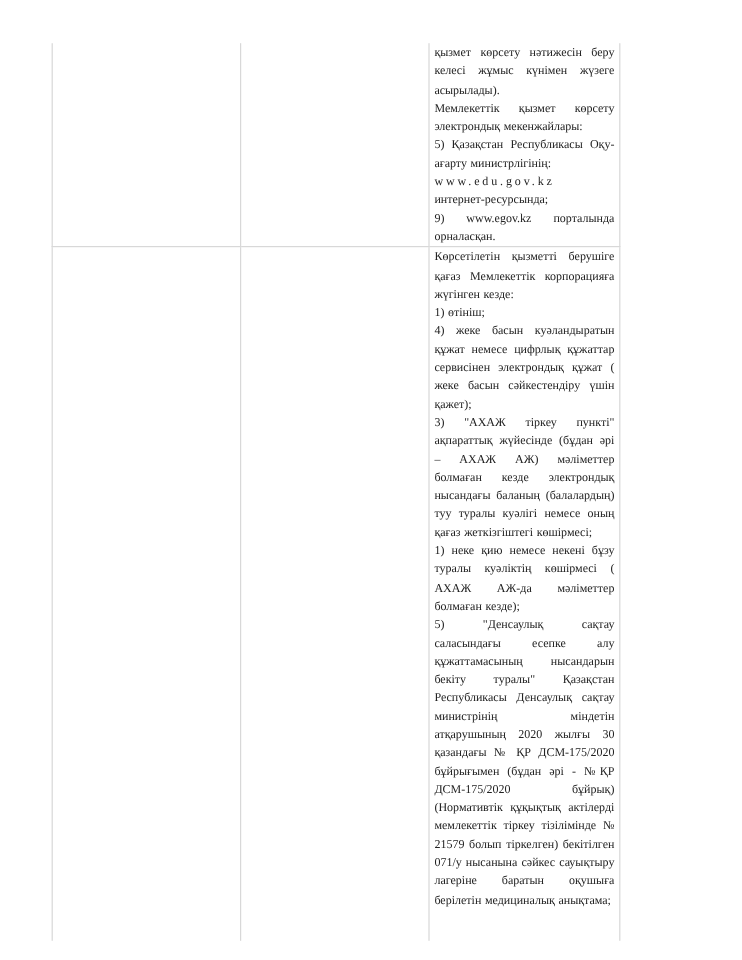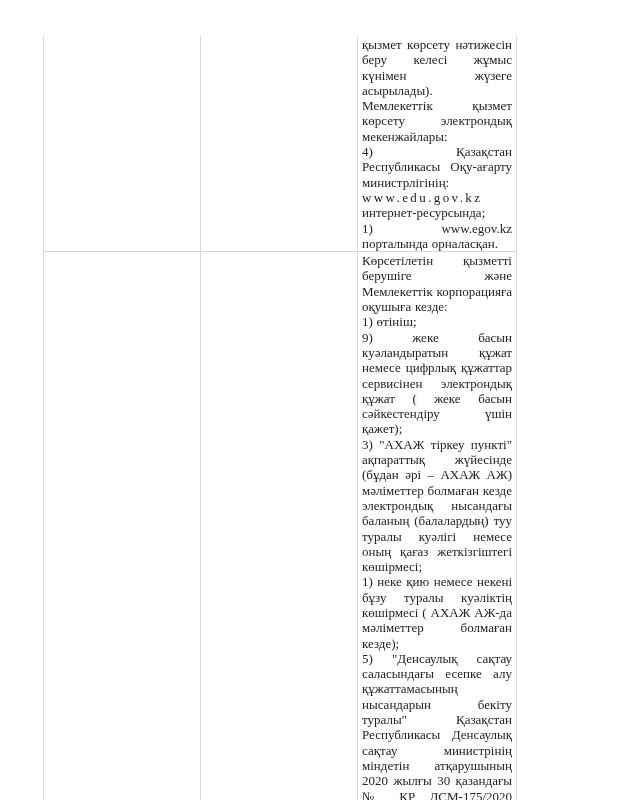--- a/index.html
+++ b/index.html
@@ -38,21 +38,21 @@
       border-bottom: 1px solid #d8d8d8;
       height: 150px;
     }
     .doc-table tr.row-2 td {
       height: 578px;
     }
     .col-a { width: 156px; }
     .col-b { width: 156px; }
     .col-c { width: 158px; }
     .cell-text {
-      font-size: 13px;
+      font-size: 10px;
       line-height: 15.3px;
       padding: 1px 4px 0 4px;
       text-align: justify;
       text-justify: inter-word;
       word-spacing: 0.5px;
     }
     .cell-text p {
       margin: 0;
     }
     .spaced {
@@ -65,35 +65,35 @@
 <div class="page">
   <table class="doc-table">
     <tbody>
         <tr class="row-1">
       <td class="col-a"></td>
       <td class="col-b"></td>
       <td class="col-c">
         <div class="cell-text">
           <p>қызмет көрсету нәтижесін беру келесі жұмыс күнімен жүзеге асырылады).</p>
           <p>Мемлекеттік қызмет көрсету электрондық мекенжайлары:</p>
-          <p>4) Қазақстан Республикасы Оқу-ағарту министрлігінің:</p>
+          <p>5) Қазақстан Республикасы Оқу-ағарту министрлігінің:</p>
           <p class="spaced">www.edu.gov.kz</p>
           <p>интернет-ресурсында;</p>
-          <p>1) www.egov.kz порталында орналасқан.</p>
+          <p>9) www.egov.kz порталында орналасқан.</p>
         </div>
       </td>
     </tr>
     <tr class="row-2">
       <td class="col-a"></td>
       <td class="col-b"></td>
       <td class="col-c">
         <div class="cell-text">
-          <p>Көрсетілетін қызметті берушіге және Мемлекеттік корпорацияға оқушыға кезде:</p>
+          <p>Көрсетілетін қызметті берушіге қағаз Мемлекеттік корпорацияға жүгінген кезде:</p>
           <p>1) өтініш;</p>
-          <p>9) жеке басын куәландыратын құжат немесе цифрлық құжаттар сервисінен электрондық құжат ( жеке басын сәйкестендіру үшін қажет);</p>
+          <p>4) жеке басын куәландыратын құжат немесе цифрлық құжаттар сервисінен электрондық құжат ( жеке басын сәйкестендіру үшін қажет);</p>
           <p>3) "АХАЖ тіркеу пункті" ақпараттық жүйесінде (бұдан әрі – АХАЖ АЖ) мәліметтер болмаған кезде электрондық нысандағы баланың (балалардың) туу туралы куәлігі немесе оның қағаз жеткізгіштегі көшірмесі;</p>
           <p>1) неке қию немесе некені бұзу туралы куәліктің көшірмесі ( АХАЖ АЖ-да мәліметтер болмаған кезде);</p>
           <p>5) "Денсаулық сақтау саласындағы есепке алу құжаттамасының нысандарын бекіту туралы" Қазақстан Республикасы Денсаулық сақтау министрінің міндетін атқарушының 2020 жылғы 30 қазандағы № ҚР ДСМ-175/2020 бұйрығымен (бұдан әрі - №ҚР ДСМ-175/2020 бұйрық) (Нормативтік құқықтық актілерді мемлекеттік тіркеу тізілімінде № 21579 болып тіркелген) бекітілген 071/у нысанына сәйкес сауықтыру лагеріне баратын оқушыға берілетін медициналық анықтама;</p>
 
         </div>
       </td>
     </tr>
   </tbody>
     </table>
 </div>

